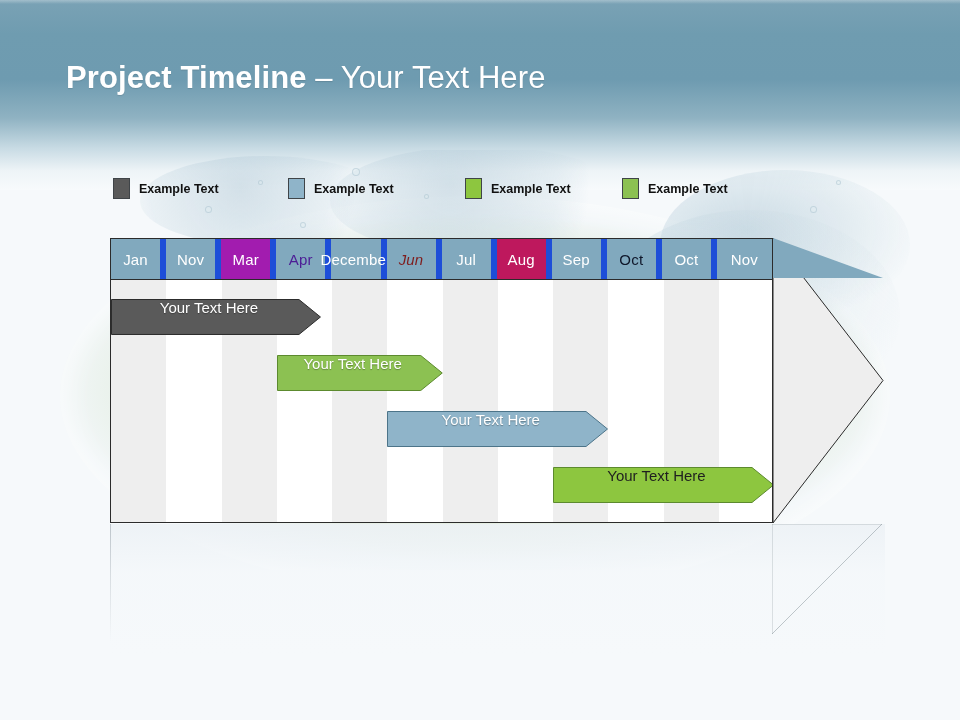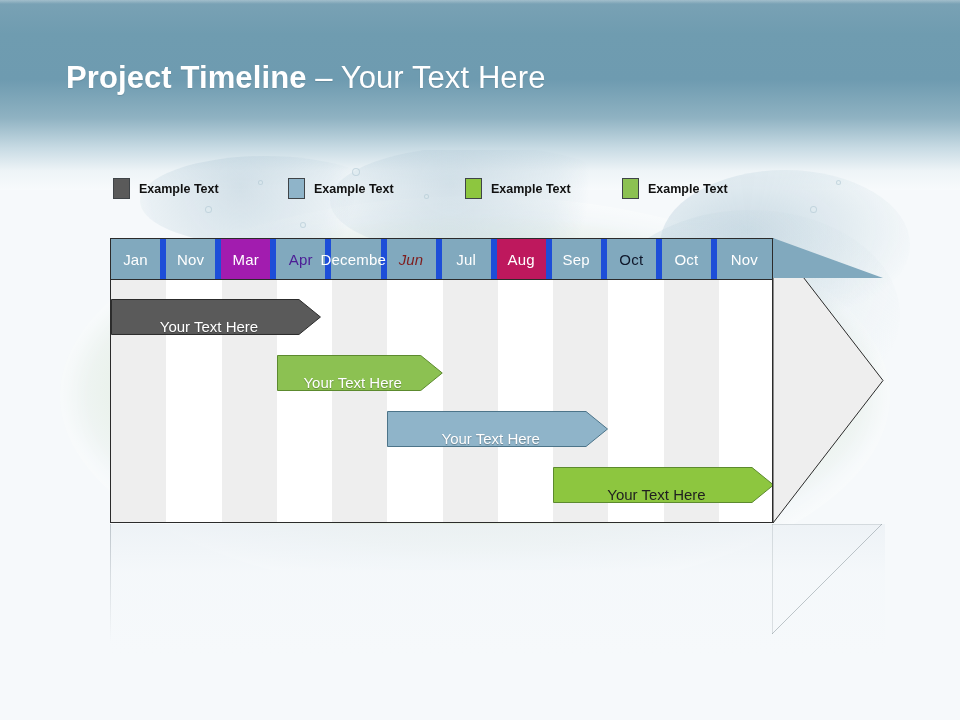--- a/index.html
+++ b/index.html
@@ -157,21 +157,21 @@
   
   .hdr-ext {
     position:absolute; left:663px; top:0; width:110px; height:40px;
     background:#81a9be;
     clip-path:polygon(0 0, 0 100%, 110px 100%, 0 0);
   }
 
   
   .bar {
     position:absolute; height:36px;
-    display:flex; align-items:flex-end;
+    display:flex; align-items:flex-start;
   }
   .bar svg { position:absolute; left:0; top:0; }
   .bar-label {
     position:relative; z-index:2;
     width:100%; text-align:center;
     font-size:15px; white-space:nowrap;
     padding-right:14px;
   }
   .bar-label.light { color:#ffffff; text-shadow:0 1px 1px rgba(0,0,0,.30); }
   .bar-label.dark  { color:#1f1f1f; }

